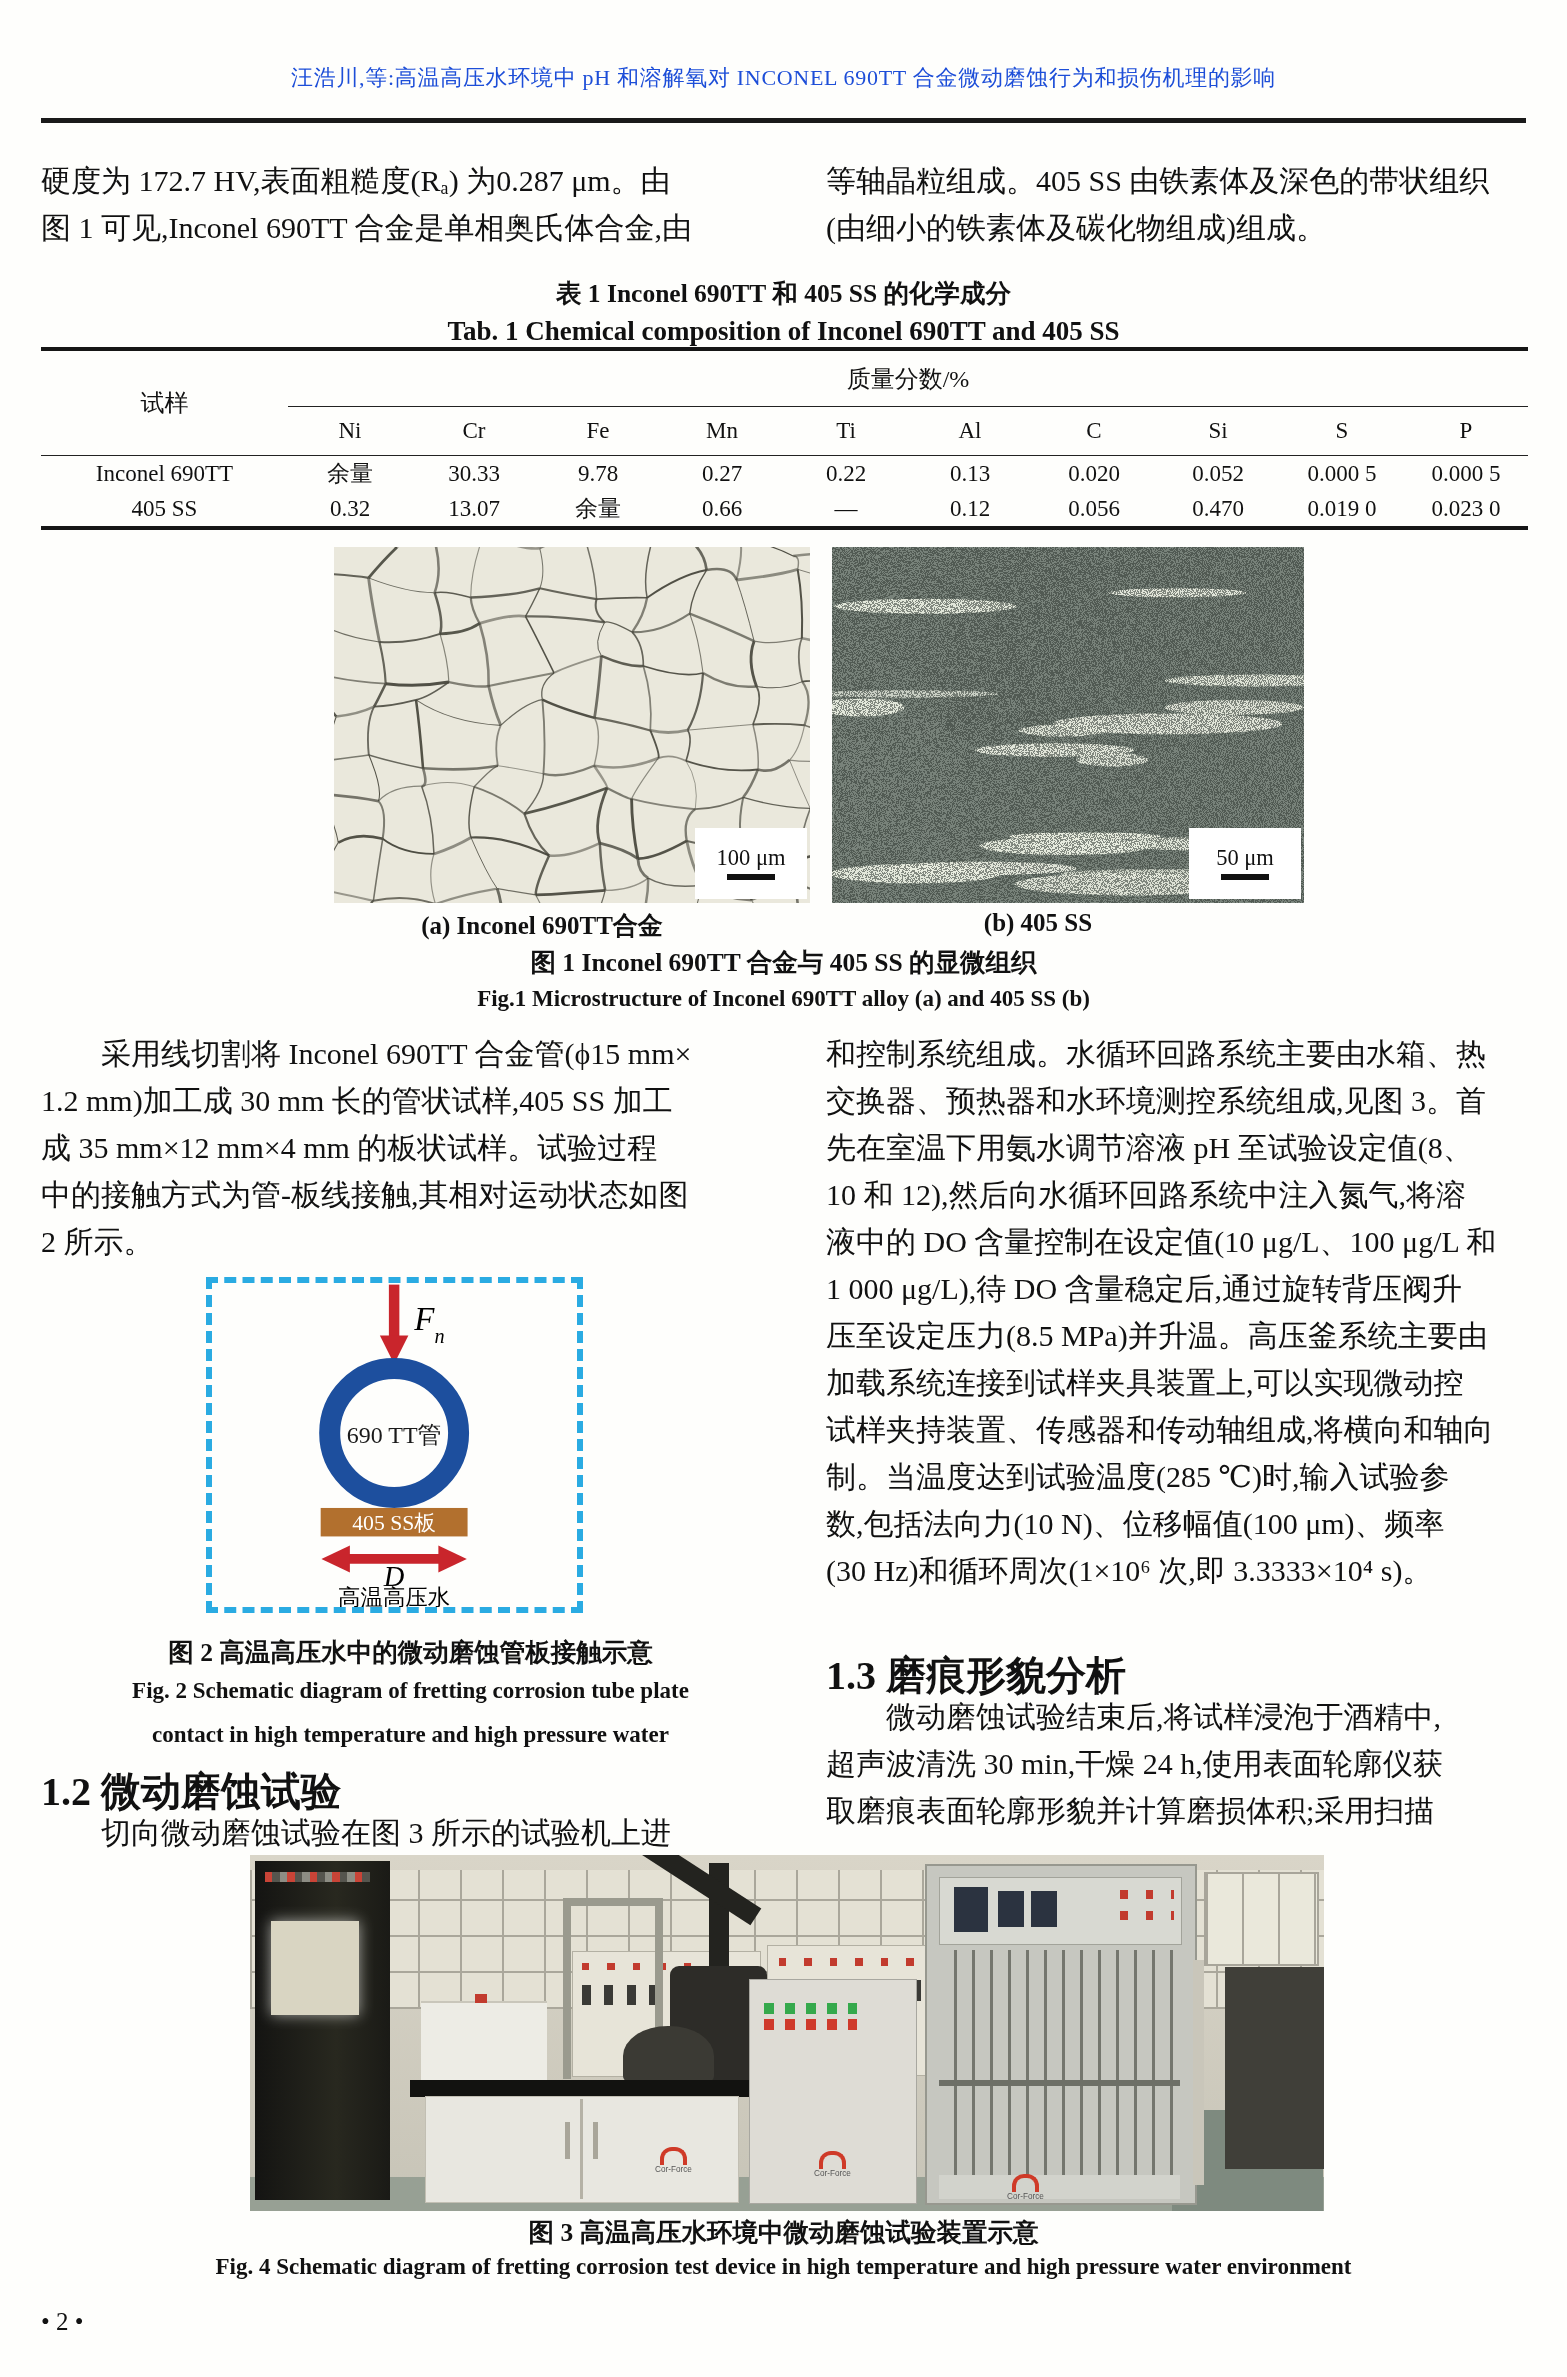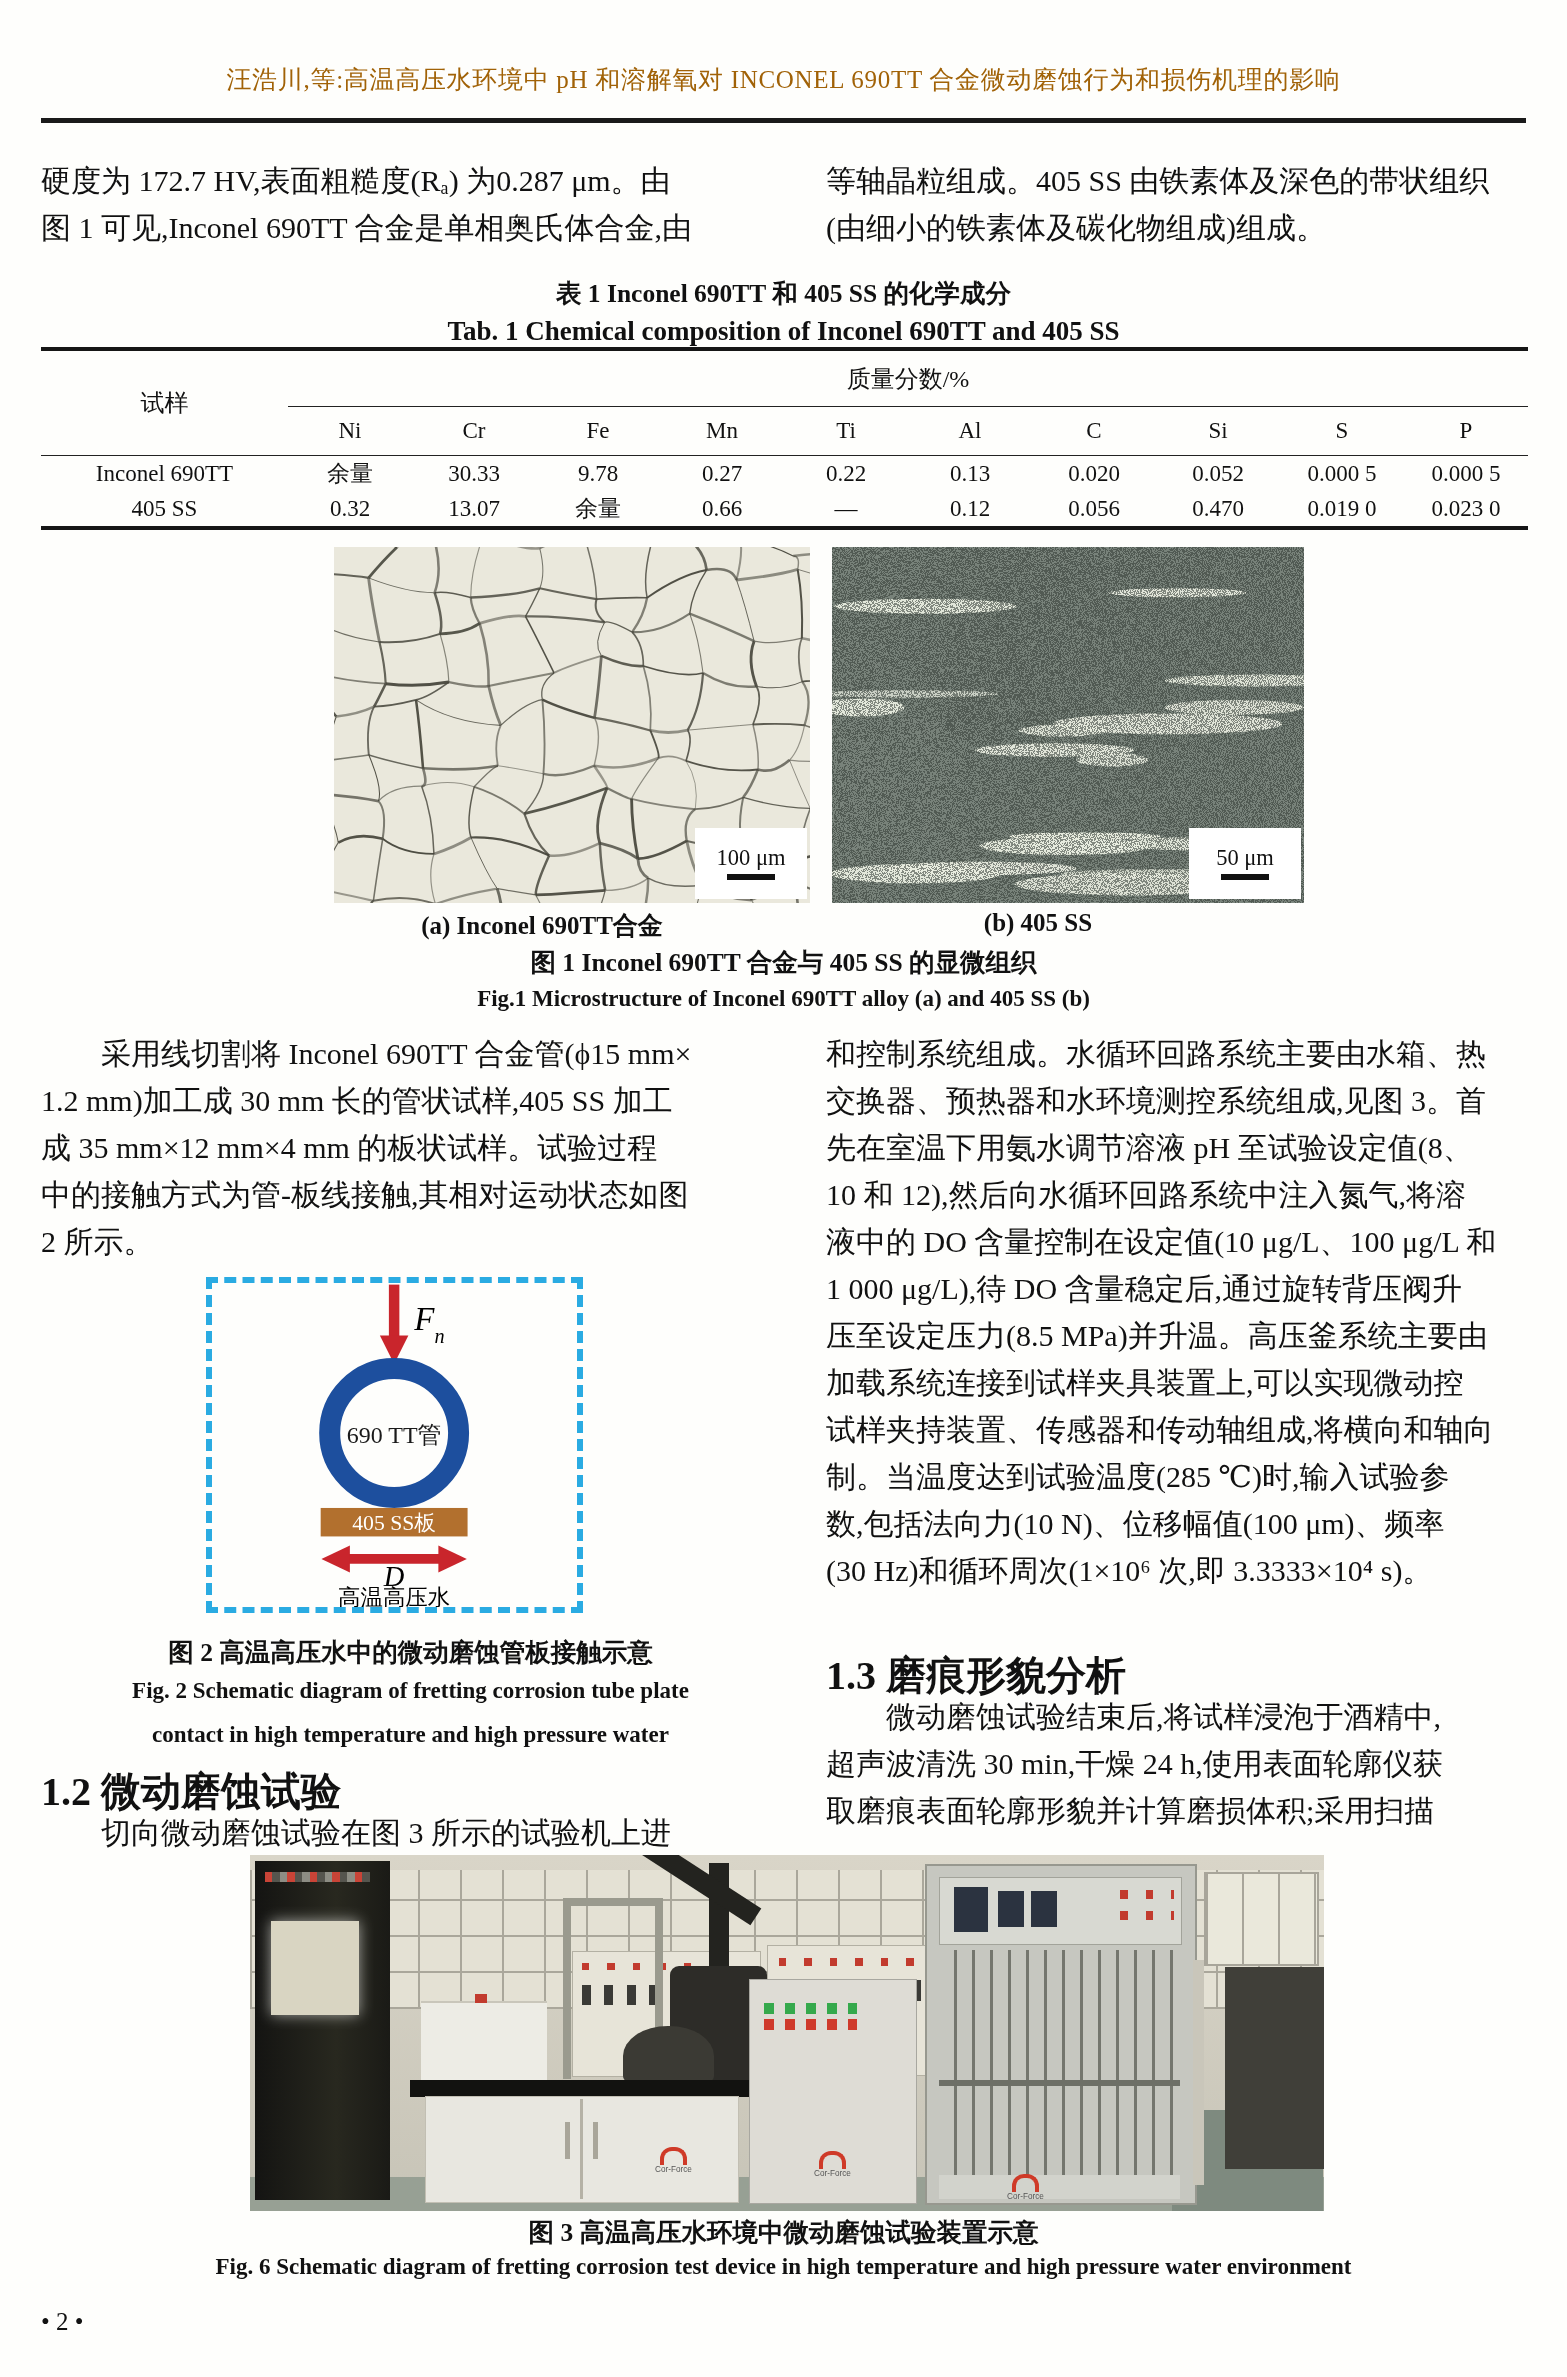--- a/index.html
+++ b/index.html
@@ -1,21 +1,21 @@
 <!DOCTYPE html>
 <html style="font-size:12px"><head>
 <meta charset="utf-8">
 <style>
   html,body{margin:0;padding:0;background:#888;}
   .page{position:relative;width:1567px;height:2377px;background:#fefefc;margin:0 auto;
         font-family:"Liberation Serif","DejaVu Serif",serif;color:#111;overflow:hidden;}
   .abs{position:absolute;}
   
   .running-header{position:absolute;left:0;top:63px;width:100%;text-align:center;
-                  font-size:25px;letter-spacing:0.7px;color:#a16207;white-space:nowrap;}
+                  font-size:22px;letter-spacing:0.7px;color:#1d4ed8;white-space:nowrap;}
   .header-rule{position:absolute;left:41px;top:118px;width:1485px;height:5.2px;background:#1a1a1a;}
   
   .tl{height:47px;line-height:47px;font-size:30px;white-space:nowrap;}
   .indent{text-indent:60px;}
   .h2{font-weight:bold;font-size:40px;white-space:nowrap;}
   
   .tbl-title-zh{left:0;top:276px;width:100%;text-align:center;font-weight:bold;font-size:25.5px;}
   .tbl-title-en{left:0;top:316px;width:100%;text-align:center;font-weight:bold;font-size:27px;}
   table.chem{position:absolute;left:41px;top:347px;width:1485px;border-collapse:collapse;
              border-top:4.5px solid #161616;border-bottom:4.5px solid #161616;font-size:23px;table-layout:fixed;}
@@ -556,17 +556,17 @@
       <div class="arch"></div>
       <div class="logo-t">Cor-Force</div>
     </div>
 
     <div class="abs ph-rwindow" style="left:954px;top:16.5px;width:111px;height:90px;"></div>
     <div class="abs ph-rpost" style="left:943px;top:105px;width:10.5px;height:225px;"></div>
     <div class="abs ph-requip" style="left:975px;top:112px;width:99px;height:202px;"></div>
   </div>
 
   <div class="abs cap-zh" style="left:0;top:2215px;width:100%;">图 3  高温高压水环境中微动磨蚀试验装置示意</div>
-  <div class="abs cap-en" style="left:0;top:2254px;width:100%;">Fig. 6  Schematic diagram of fretting corrosion test device in high temperature and high pressure water environment</div>
+  <div class="abs cap-en" style="left:0;top:2254px;width:100%;">Fig. 4  Schematic diagram of fretting corrosion test device in high temperature and high pressure water environment</div>
 
   <div class="abs pagenum" style="left:41px;top:2308px;">• 2 •</div>
 </div>
 
 
 </body></html>

